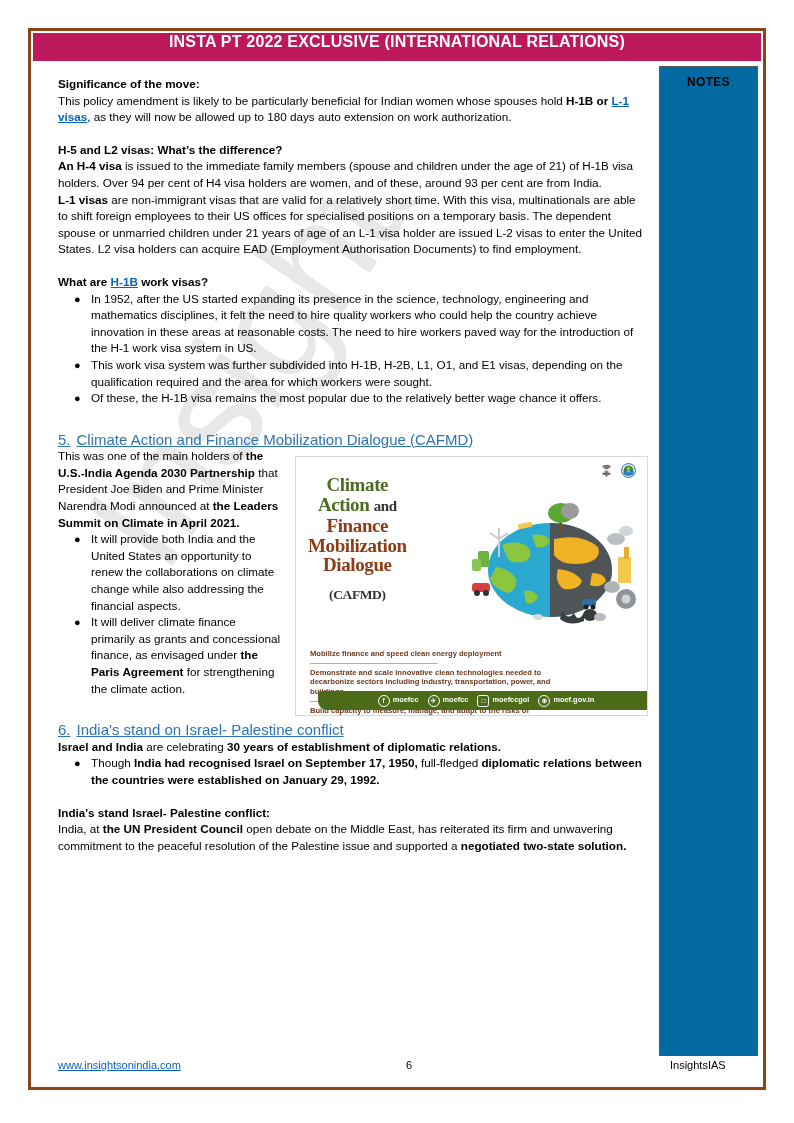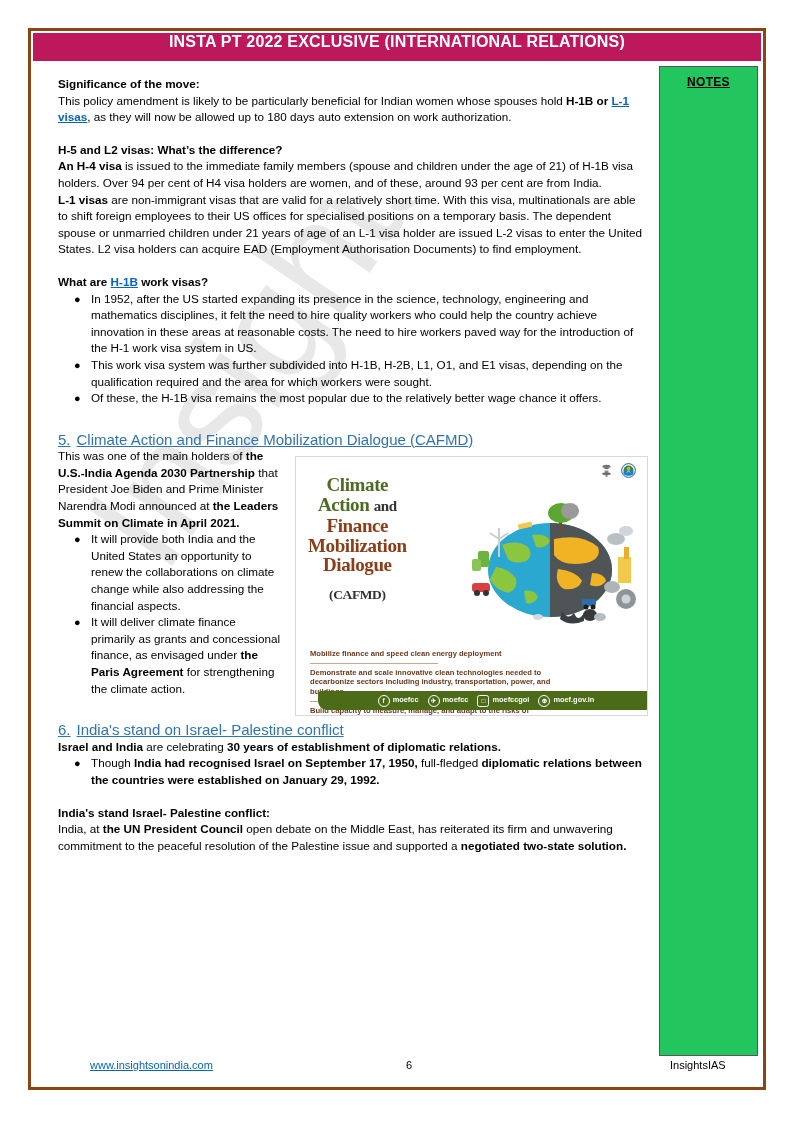--- a/index.html
+++ b/index.html
@@ -81,23 +81,22 @@
 
   
   .notes-panel {
     position: absolute;
     left: 659px;
     top: 66px;
     width: 99px;
     height: 990px;
     border: 1.5px solid #55565a;
     box-sizing: border-box;
-    background: #22c55e;
+    background: #0369a1;
     z-index: 3;
-    text-decoration: underline;
   }
   .notes-title {
     text-align: center;
     font-size: 12px;
     font-weight: 700;
     margin-top: 8px;
     letter-spacing: 0.3px;
   }
 
   
@@ -252,21 +251,20 @@
     top: 1059px;
     width: 700px;
     height: 20px;
     font-size: 11px;
     z-index: 4;
   }
   .footer .site {
     position: absolute; left: 0; top: 0;
     color: #0563c1;
     text-decoration: underline;
-    margin-left: 32px;
   }
   .footer .pageno {
     position: absolute; left: 348px; top: 0;
   }
   .footer .brand {
     position: absolute; left: 612px; top: 0;
   }
 </style>
 </head>
 <body>

